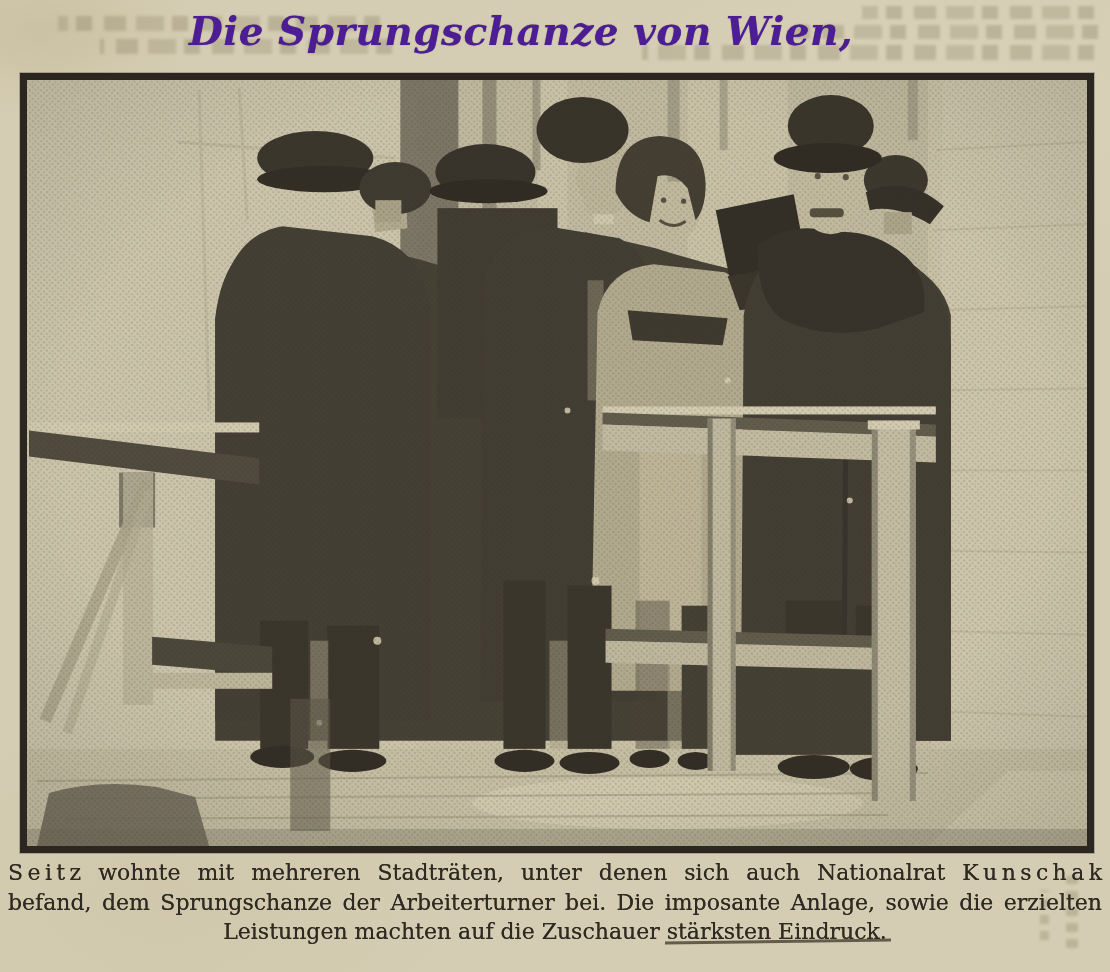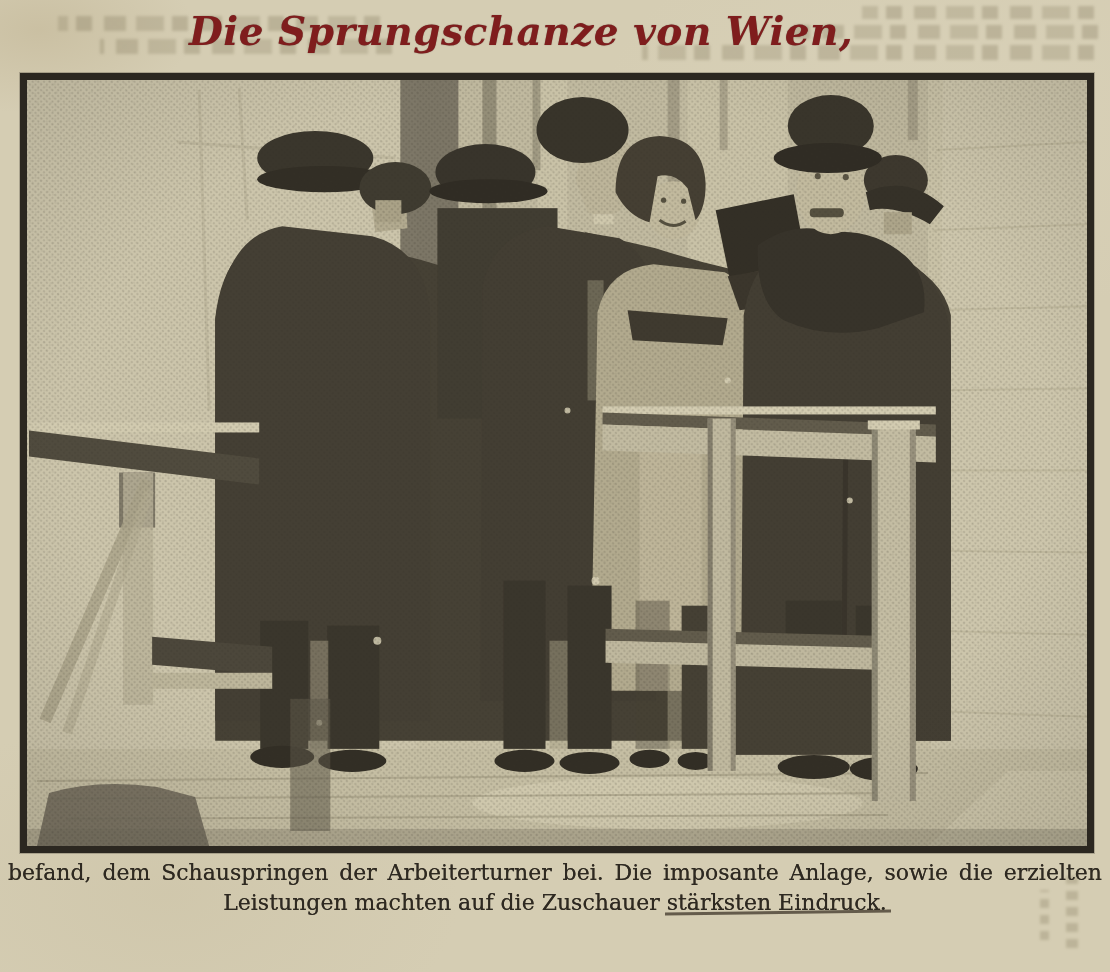--- a/index.html
+++ b/index.html
@@ -34,21 +34,21 @@
       rgba(120,110,82,.7) 0 9px, rgba(120,110,82,0) 9px 16px);
     transform:none;
   }
 
   
   .headline{
     position:absolute; top:8px; left:0; width:100%;
     text-align:center; padding-right:68px;
     font-size:39px; font-weight:bold; font-style:italic;
     letter-spacing:.5px;
-    color:#7f1d1d;
+    color:#4c1d95;
     text-shadow:0 0 1px rgba(59,53,42,.55);
   }
 
   
   .photo-frame{
     position:absolute; left:20px; top:73px; width:1074px; height:780px;
     border:7px solid var(--frame);
     background:var(--photo-light);
     box-shadow:0 0 0 1px rgba(43,39,32,.25);
   }
@@ -278,20 +278,21 @@
         <rect x="840" y="340" width="52" height="9" fill="#d3ccb1"></rect>
       </g>
 
       <rect x="0" y="0" width="1059" height="765" fill="url(#htA)" opacity=".16"></rect>
       <rect x="0" y="0" width="1059" height="765" fill="url(#htB)" opacity=".06"></rect>
       <rect x="0" y="0" width="1059" height="765" fill="url(#vig)"></rect>
     </svg>
   </figure>
 
   <div class="caption">
-    <div class="cap-line">befand, dem Schauspringen der Arbeiterturner bei. Die imposante Anlage, sowie die erzielten</div>
+    <div class="cap-line">S e i t z wohnte mit mehreren Stadträten, unter denen sich auch Nationalrat K u n s c h a k</div>
+    <div class="cap-line">befand, dem Sprungschanze der Arbeiterturner bei. Die imposante Anlage, sowie die erzielten</div>
     <div class="cap-line-last">
       <span>Leistungen machten auf die Zuschauer</span>
       <span class="artifact">stärksten Eindruck.</span>
     </div>
   </div>
 
 </div>
 
 </body></html>

